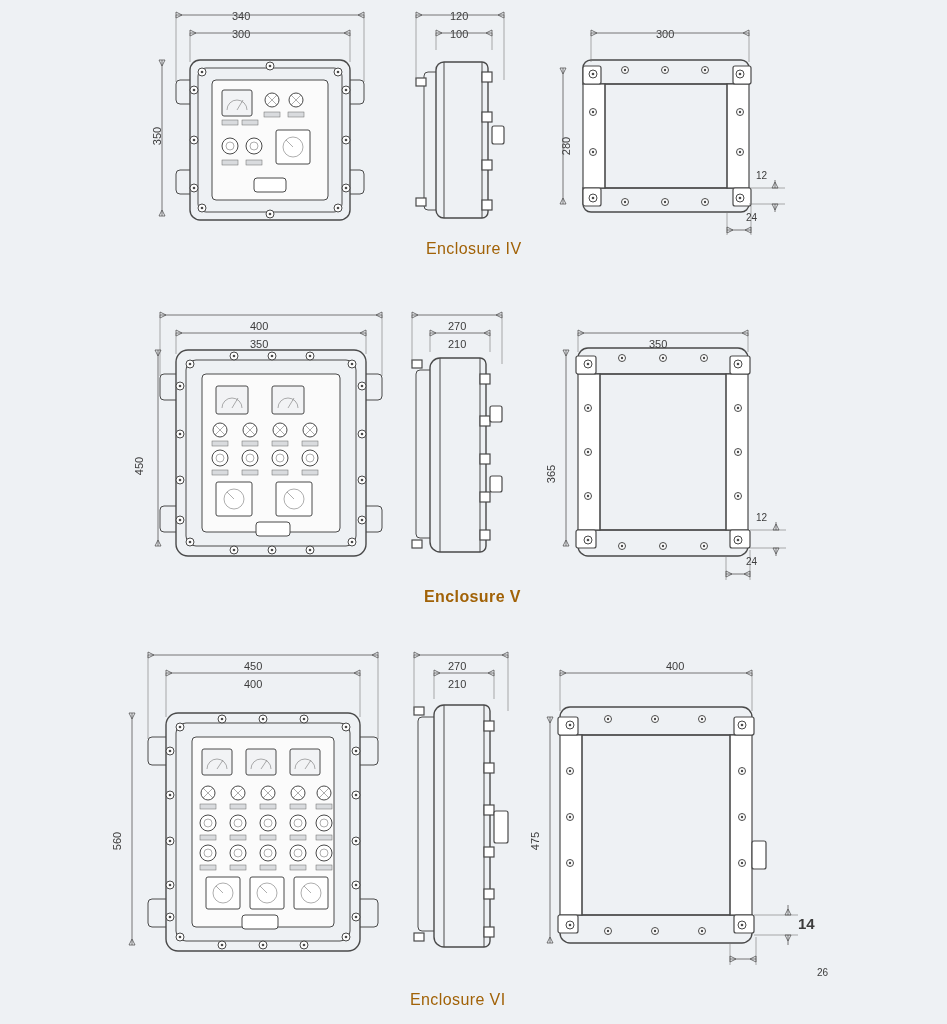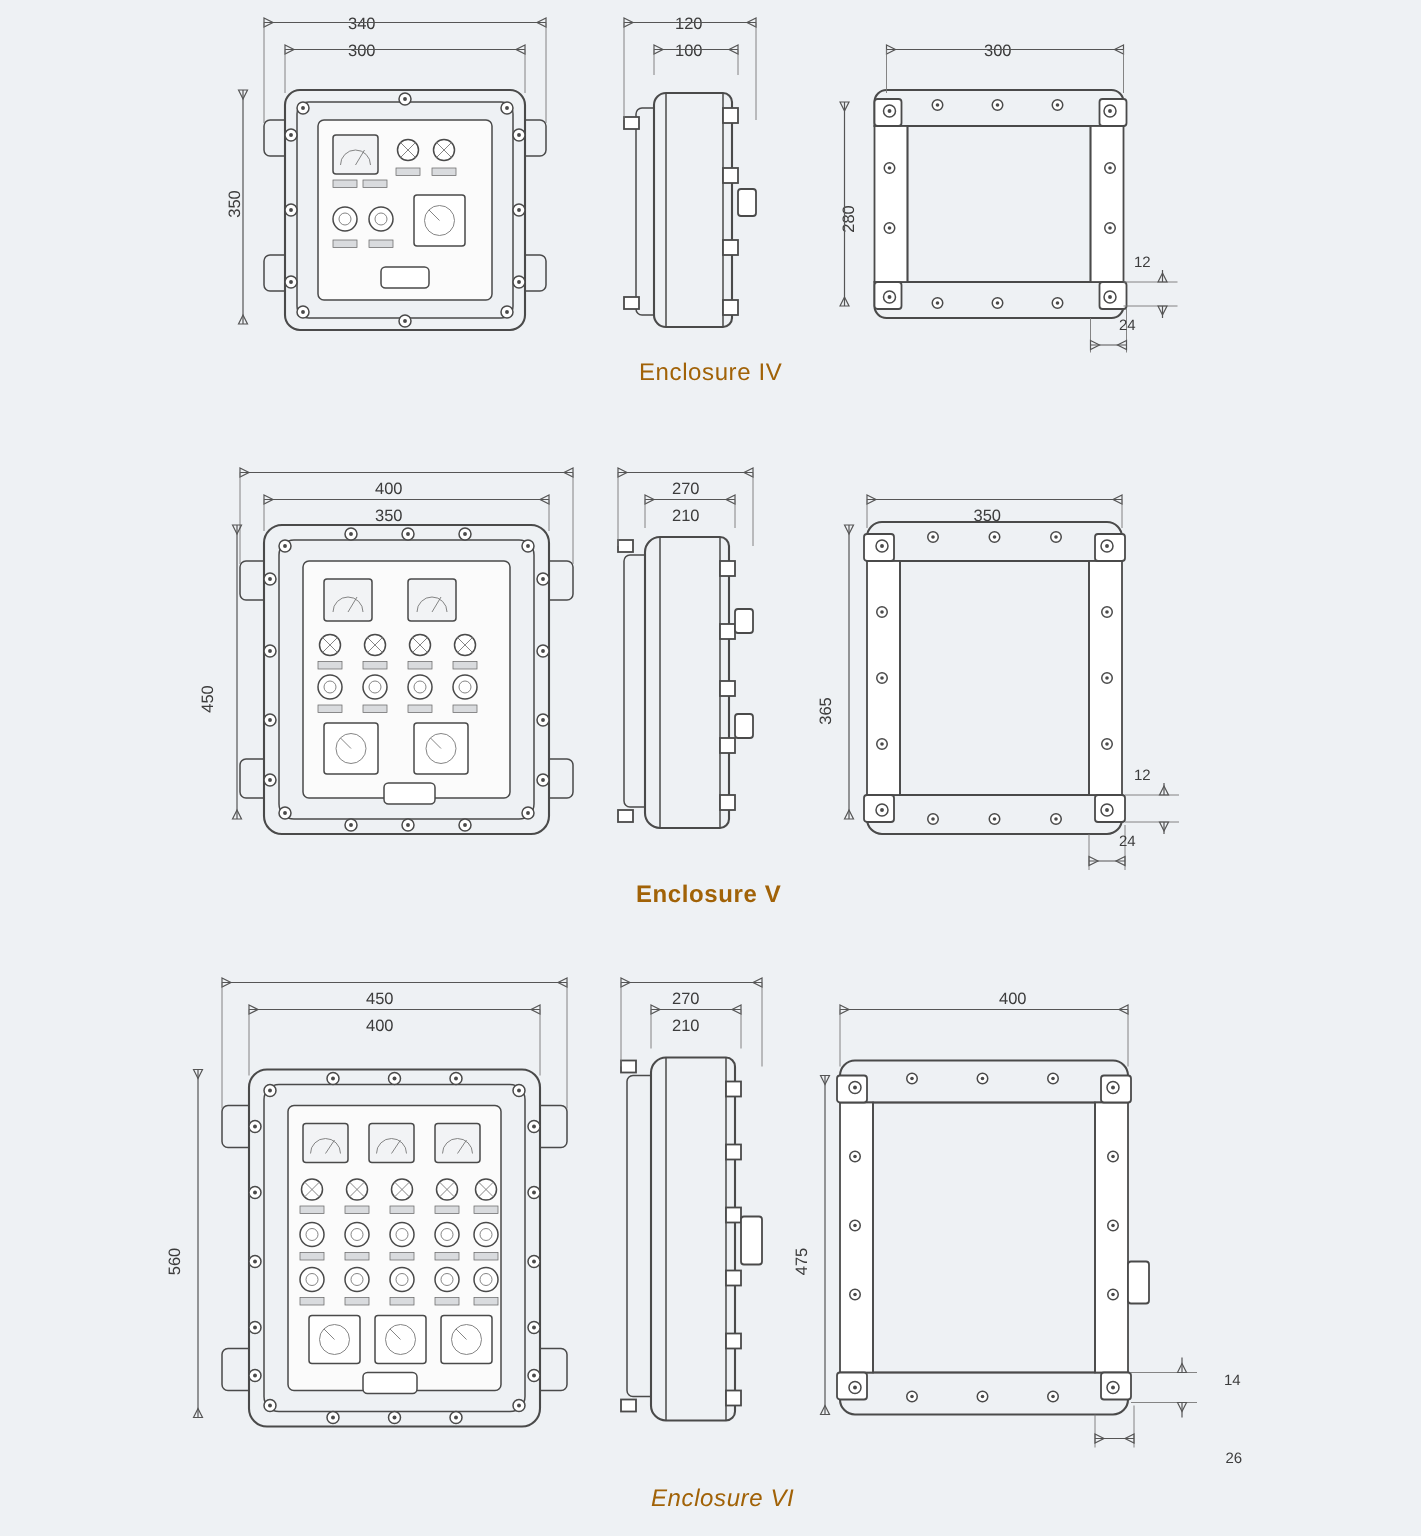--- a/index.html
+++ b/index.html
@@ -711,31 +711,31 @@
     <line class="dimline" x1="238" y1="240" x2="238" y2="250"></line>
     <path class="dimline" d="M235,250 l3,-6 l3,6 z" fill="#555"></path>
     <line class="dimline" x1="238" y1="270" x2="238" y2="280"></line>
     <path class="dimline" d="M235,270 l3,6 l3,-6 z" fill="#555"></path>
     <line class="dimline" x1="180" y1="294" x2="206" y2="294"></line>
     <path class="dimline" d="M180,291 l6,3 l-6,3 z" fill="#555"></path>
     <path class="dimline" d="M206,291 l-6,3 l6,3 z" fill="#555"></path>
   </svg>
   <div class="dim" style="left:556px;top:25px;">400</div>
   <div class="dim vert" style="left:416px;top:200px;">475</div>
-  <div class="dim" style="left:706px;top:280px;font-size:10px;">14</div>
+  <div class="dim" style="left:688px;top:280px;font-size:15px;font-weight:bold;">14</div>
   <div class="dim" style="left:678px;top:332px;font-size:10px;margin-left:29px;">26</div>
   <svg width="280" height="60" style="position:absolute;left:440px;top:30px;">
     <line class="dimline" x1="10" y1="8" x2="202" y2="8"></line>
     <path class="dimline" d="M10,5 l6,3 l-6,3 z" fill="#555"></path>
     <path class="dimline" d="M202,5 l-6,3 l6,3 z" fill="#555"></path>
     <line class="thin" x1="10" y1="8" x2="10" y2="46"></line>
     <line class="thin" x1="202" y1="8" x2="202" y2="46"></line>
   </svg>
   <svg width="30" height="260" style="position:absolute;left:424px;top:74px;">
     <line class="dimline" x1="16" y1="8" x2="16" y2="234"></line>
     <path class="dimline" d="M13,8 l3,6 l3,-6 z" fill="#555"></path>
     <path class="dimline" d="M13,234 l3,-6 l3,6 z" fill="#555"></path>
   </svg>
 
-  <div class="caption" style="left:324px;top:356px;font-style:italic;">Enclosure VI</div>
+  <div class="caption" style="left:300px;top:356px;">Enclosure VI</div>
 </div>
 
 </div>
 
 </body></html>

